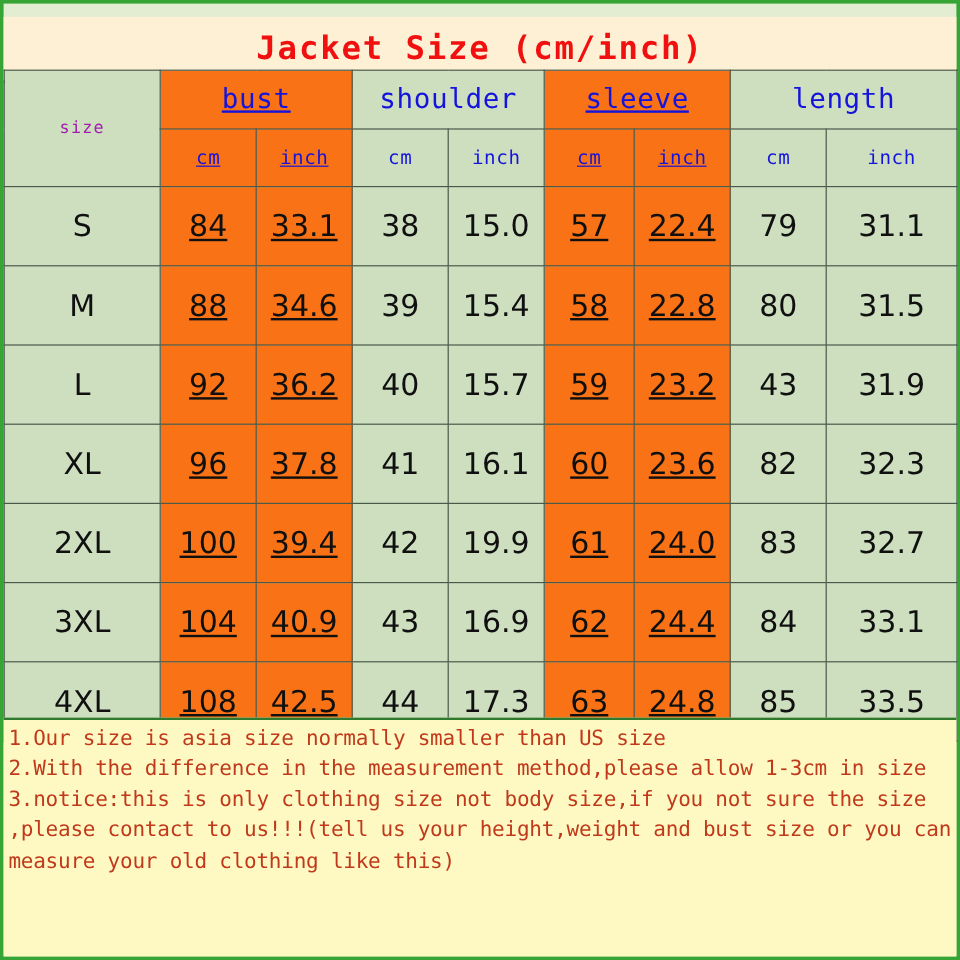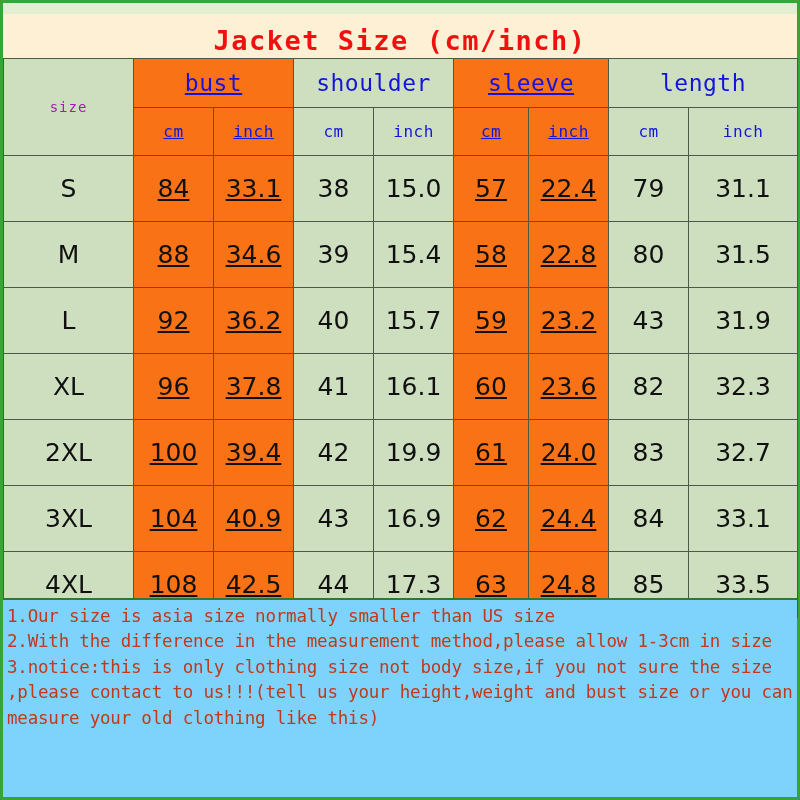--- a/index.html
+++ b/index.html
@@ -102,21 +102,21 @@
     font-family: "DejaVu Sans", sans-serif;
   }
 
   
   .notes {
     position: absolute;
     left: 0;
     bottom: 0;
     width: 794px;
     height: 199px;
-    background: #7dd3fc;
+    background: #fef9c3;
     border-top: 2px solid #2f7a2f;
     box-sizing: border-box;
     padding: 4px 2px 0 4px;
   }
   .note-line {
     color: #c0391b;
     font-size: 17.5px;
     font-family: "DejaVu Sans Mono", monospace;
     line-height: 1.45;
     white-space: pre;

